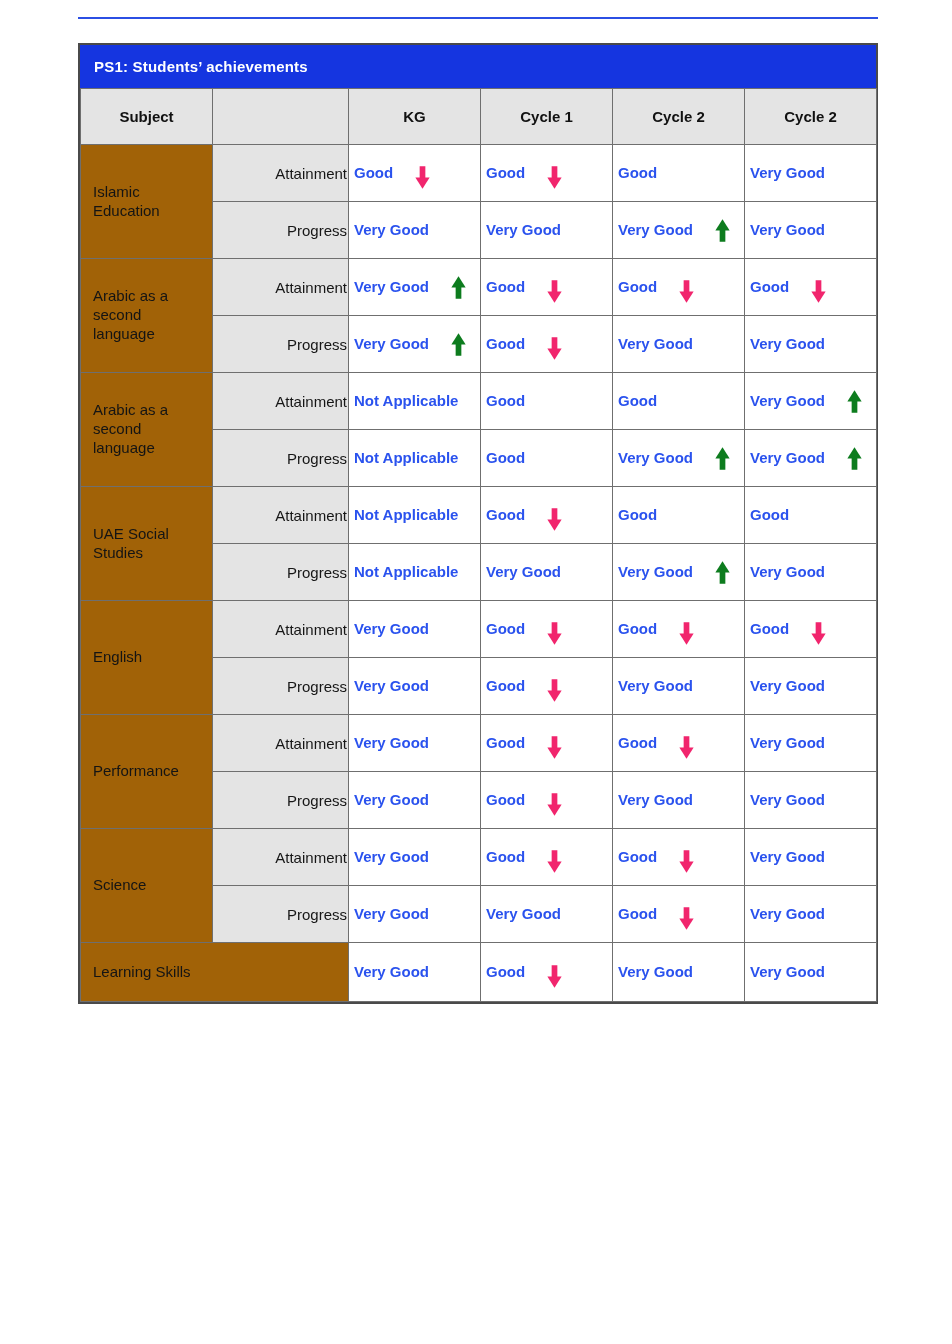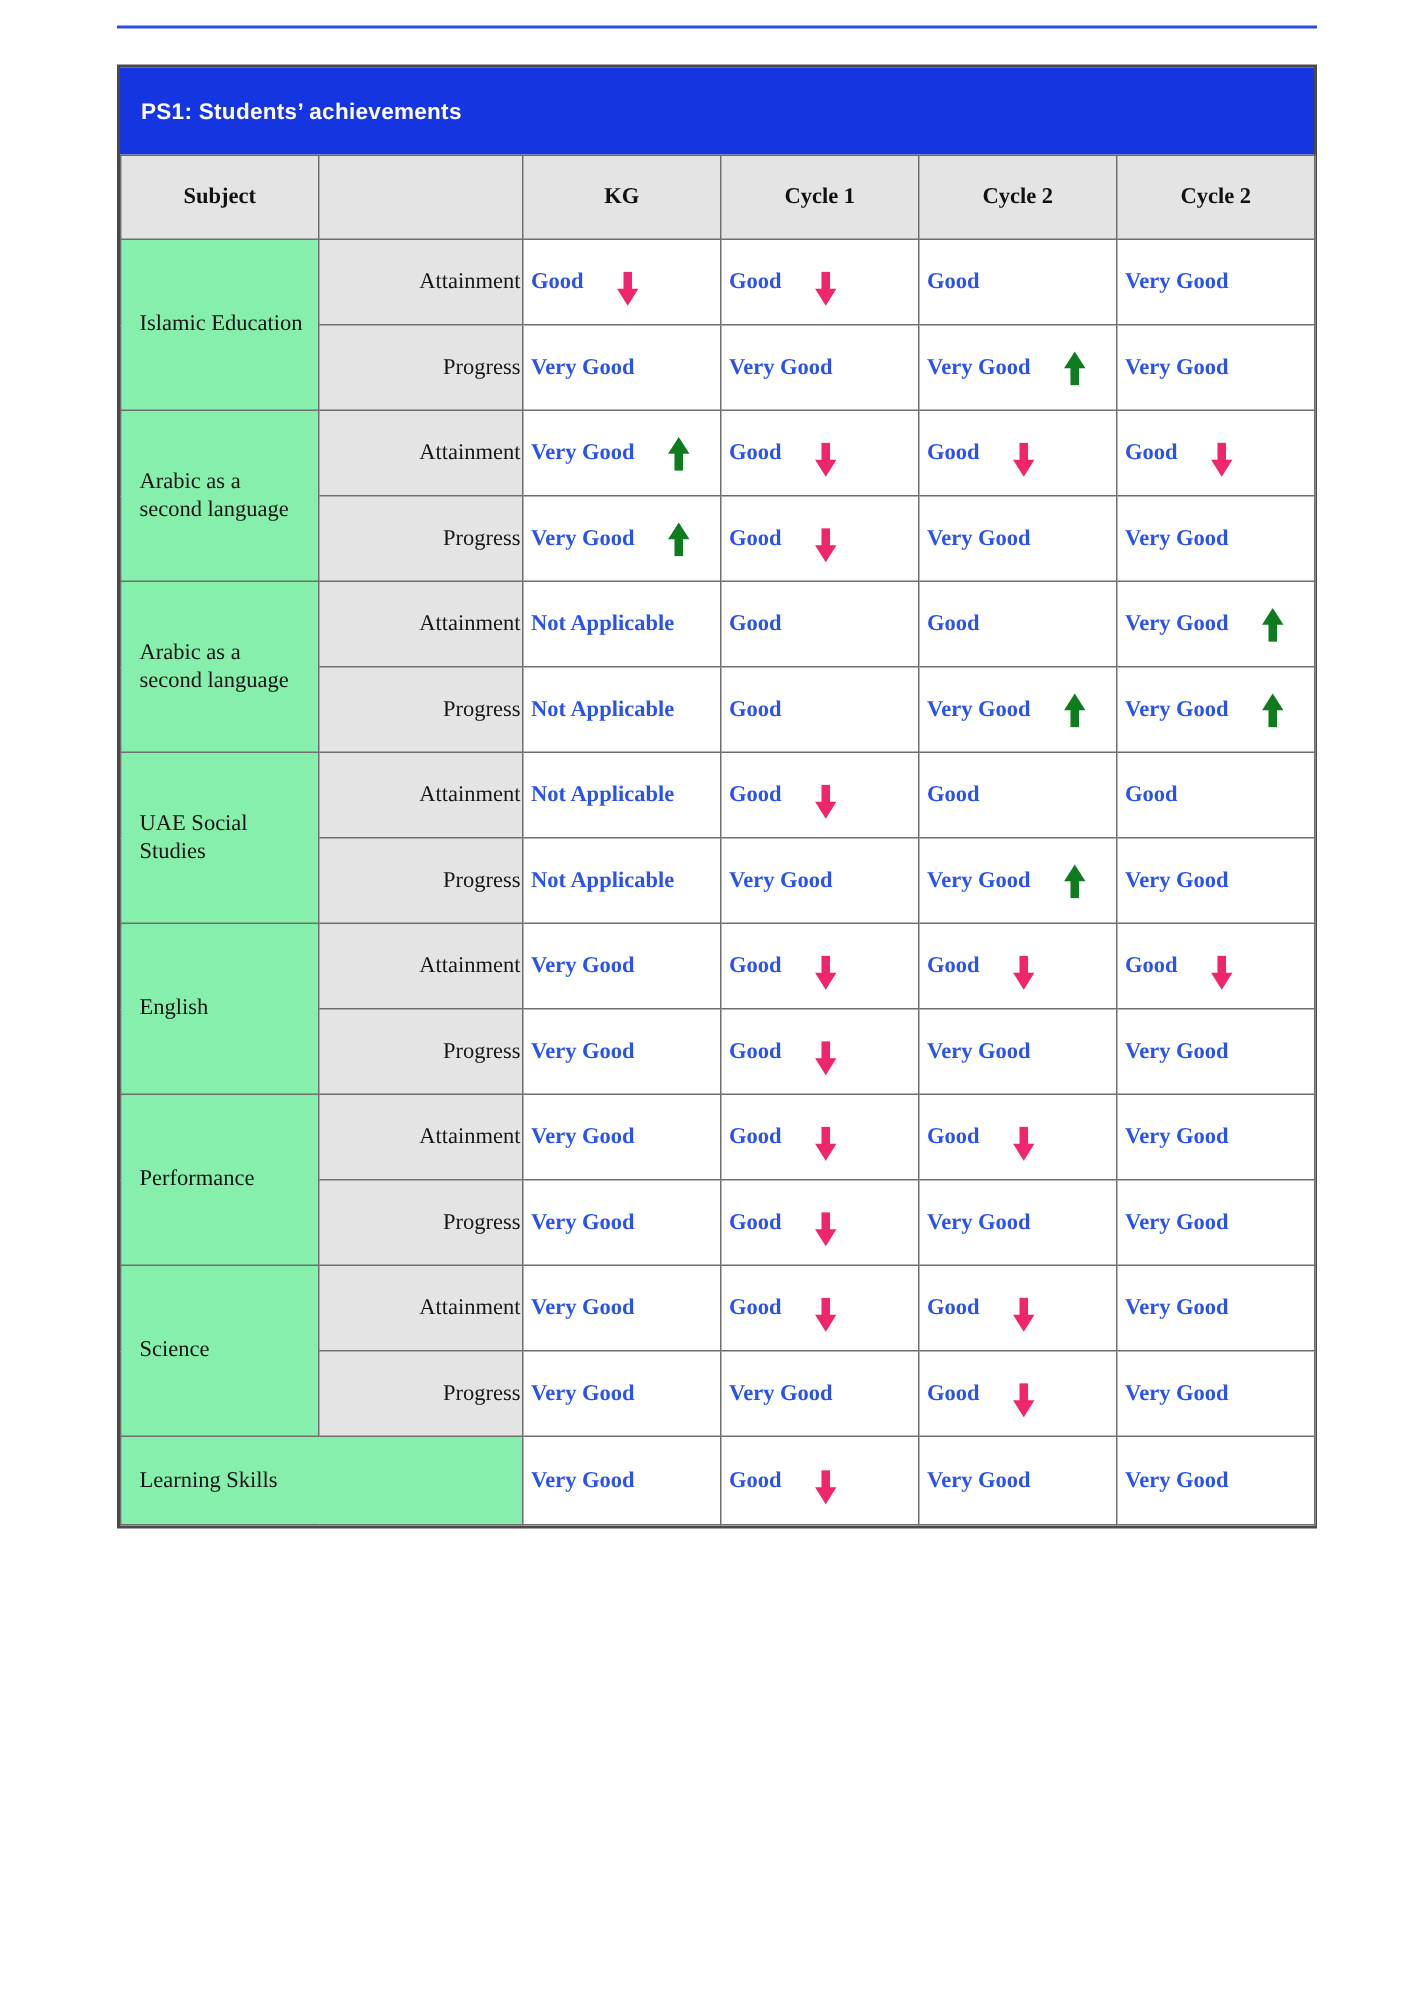--- a/index.html
+++ b/index.html
@@ -3,27 +3,27 @@
 <meta charset="utf-8">
 <style>
   html,body{margin:0;padding:0;background:#fff;}
   body{width:952px;height:1344px;font-family:"Liberation Sans",sans-serif;color:#111;overflow:hidden;}
   .page{padding-left:78px;padding-right:74px;box-sizing:border-box;}
   h1{margin:102px 0 0 0;font-size:28px;font-weight:bold;letter-spacing:-0.3px;line-height:1.15;}
   .title-blue{color:var(--header-blue,#1535e0);}
   .title-black{color:#0d0d0d;margin-left:9px;}
   .divider{border:none;border-top:2px solid var(--divider-blue,#2b4fe4);margin:17px 0 0 0;}
   .frame{margin-top:24px;border:2px solid #4a4a4a;}
-  .ps-bar{background:var(--header-blue,#1535e0);color:#fff;height:58px;display:flex;align-items:center;
+  .ps-bar{background:var(--header-blue,#1535e0);color:#fff;height:43px;display:flex;align-items:center;
           padding-left:14px;font-weight:bold;font-size:15px;letter-spacing:0.2px;}
-  table{width:100%;border-collapse:collapse;table-layout:fixed;font-family:Liberation Serif, serif;}
+  table{width:100%;border-collapse:collapse;table-layout:fixed;}
   th,td{border:1.5px solid #6f6f6f;box-sizing:border-box;}
   thead th{background:var(--header-gray,#e4e4e4);height:56px;font-size:15px;font-weight:bold;color:#111;text-align:center;}
   td{height:57px;font-size:15px;vertical-align:middle;}
-  td.subject{background:#86efac;color:#141414;font-weight:500;padding:6px 10px 6px 12px;line-height:1.25;}
+  td.subject{background:#a16207;color:#141414;font-weight:500;padding:6px 10px 6px 12px;line-height:1.25;}
   td.rowlabel{background:var(--header-gray,#e4e4e4);color:#161616;font-weight:500;text-align:right;}
   td.rating{background:#fff;}
   .cellflex{display:flex;align-items:center;gap:22px;padding-left:4px;padding-right:6px;}
   .rating-text{color:var(--rating-blue,#2a52ee);font-weight:bold;line-height:1.2;}
   .arrow{width:15px;height:25px;flex-shrink:0;}
   .arrow-down{fill:var(--arrow-down,#f1256d);transform:translateY(4px);}
   .arrow-up{fill:var(--arrow-up,#0d7c1e);}
   tbody tr.last-row td{height:59px;}
 </style>
 </head>

